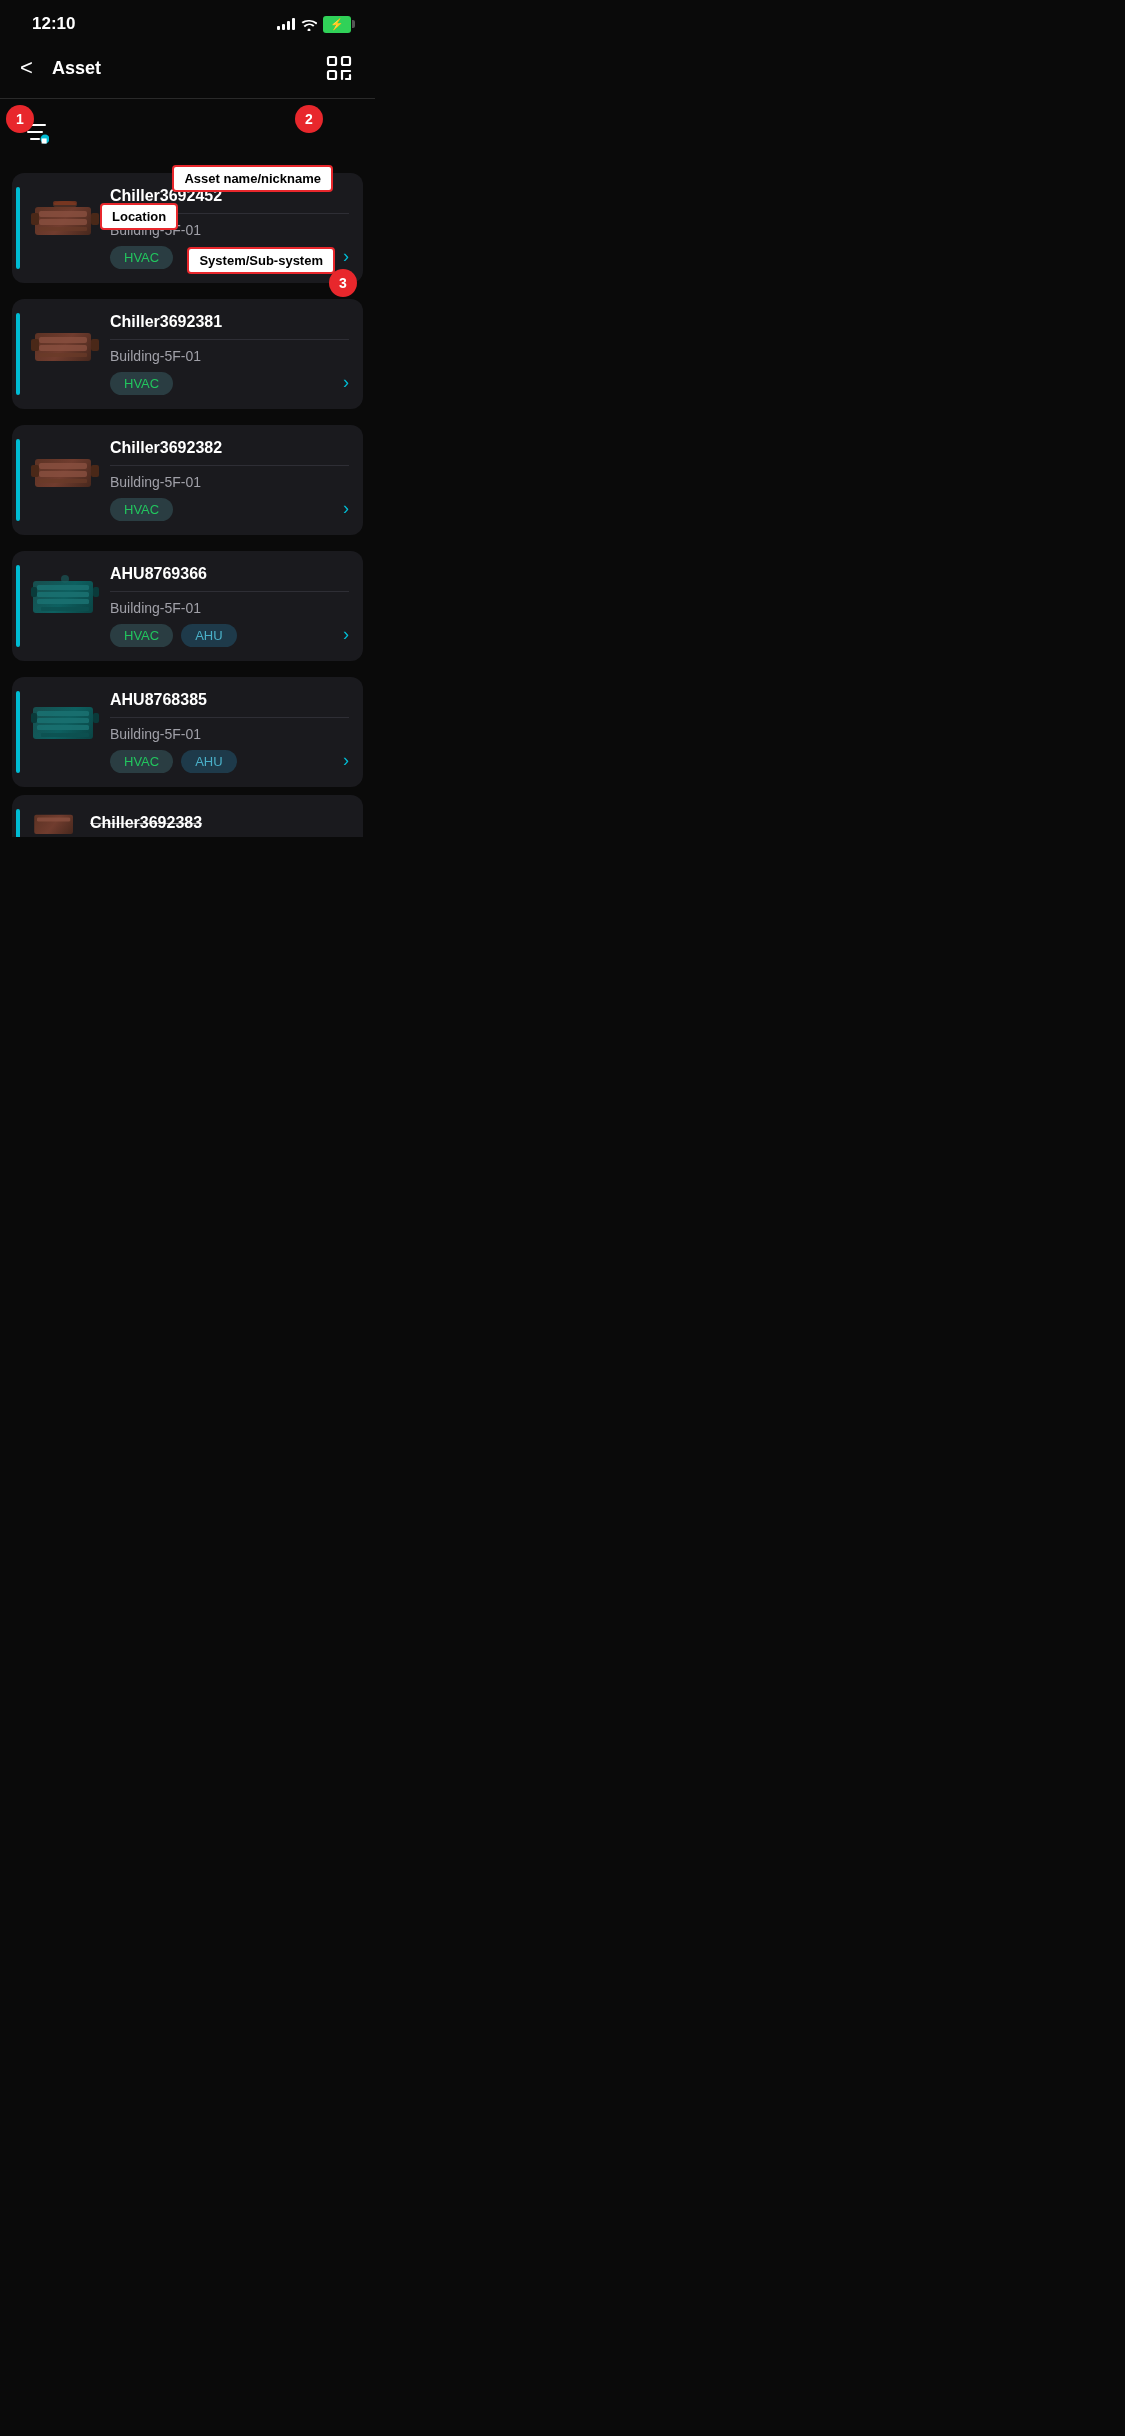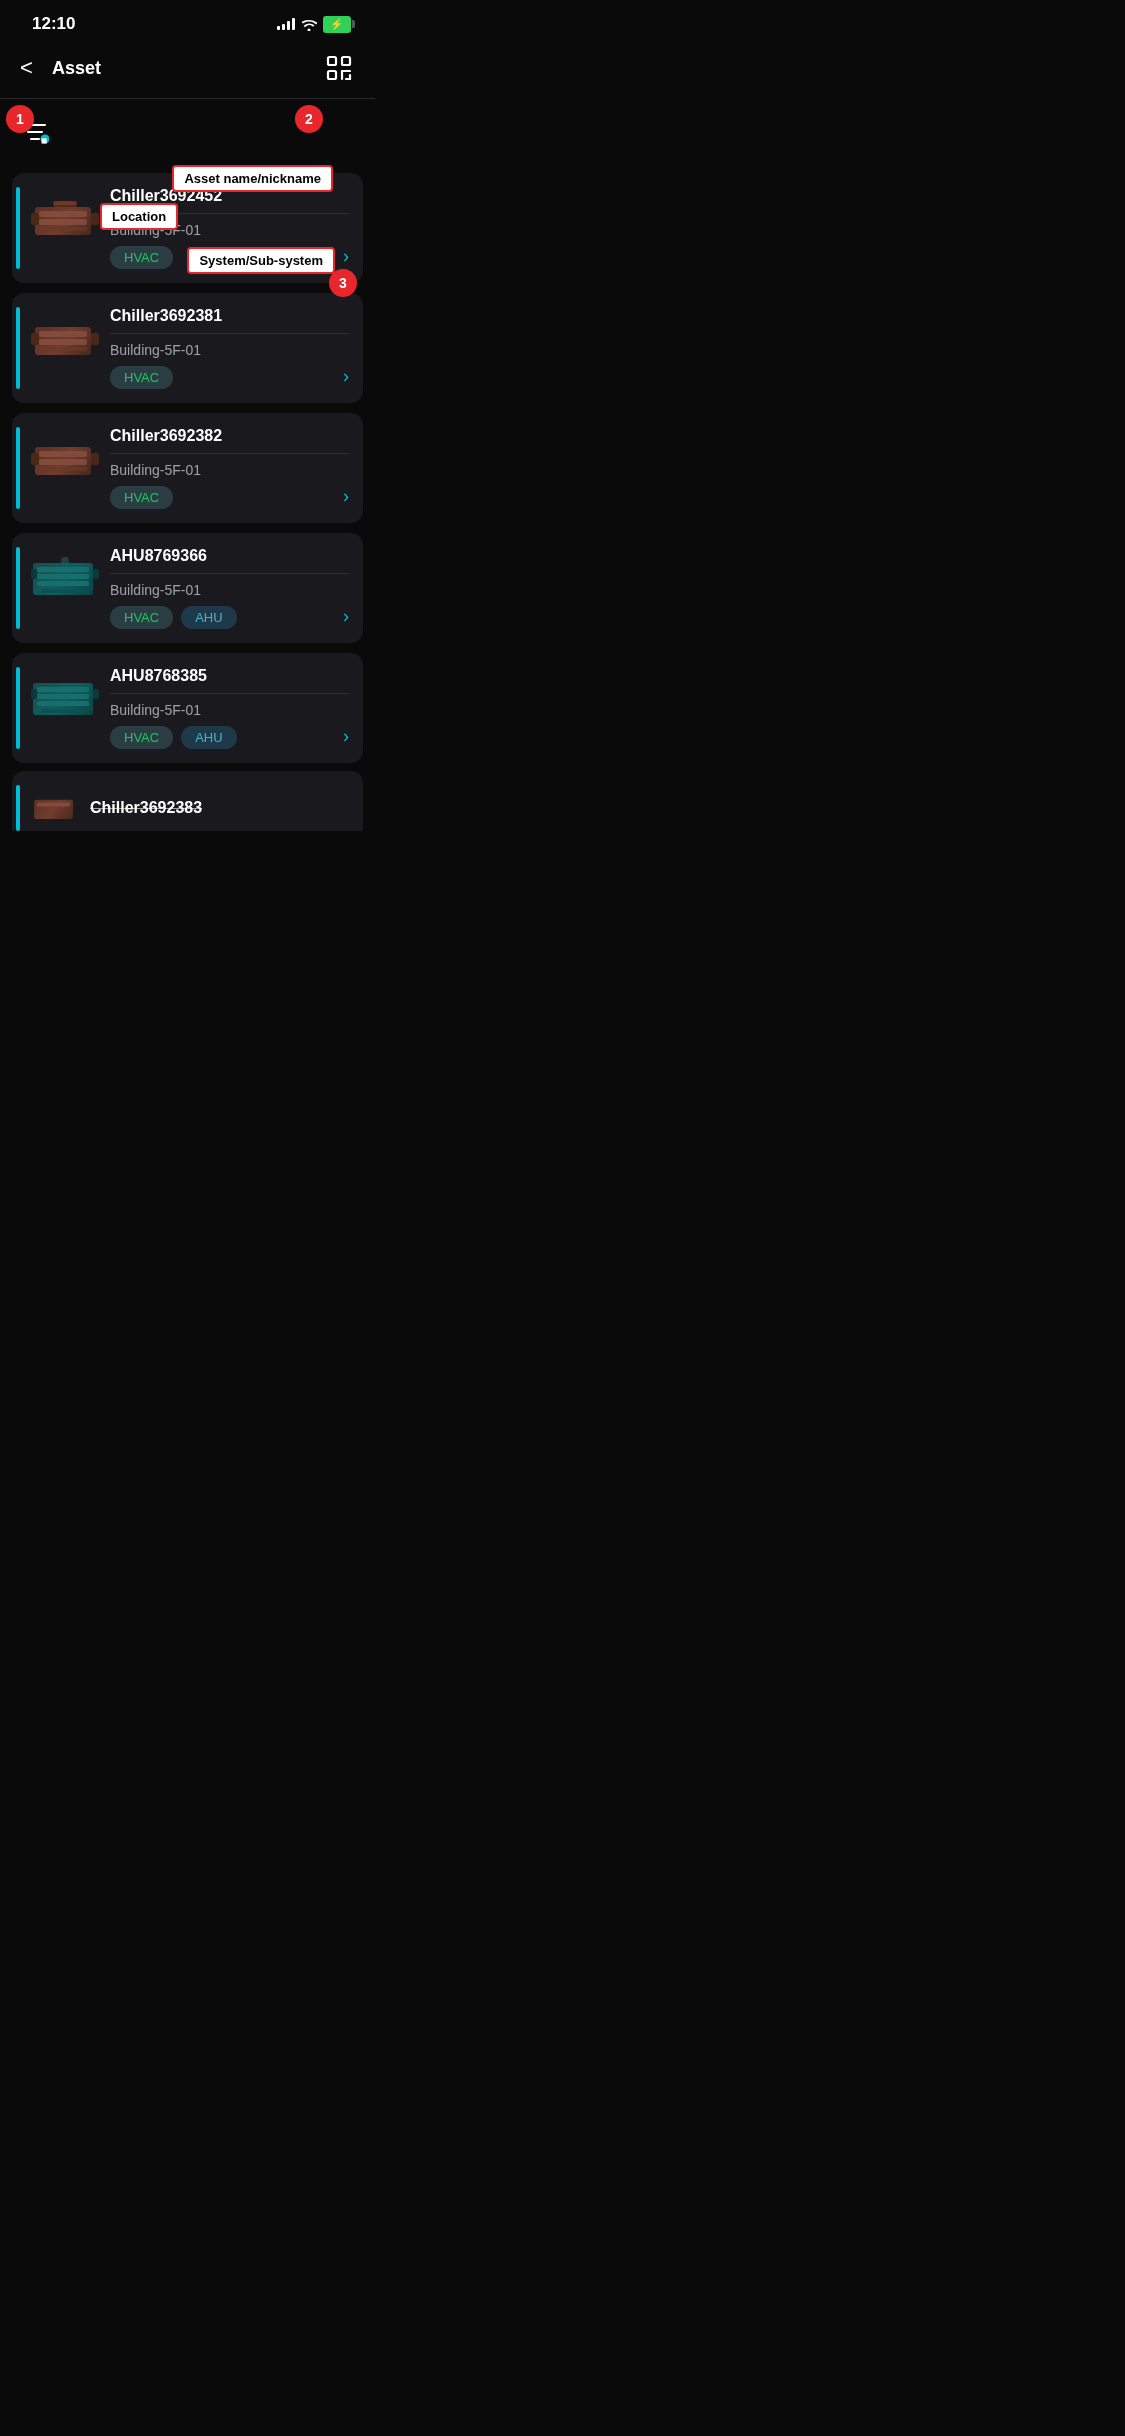--- a/index.html
+++ b/index.html
@@ -147,21 +147,21 @@
       justify-content: center;
       flex-shrink: 0;
       cursor: pointer;
     }
 
     
     .asset-list {
       padding: 8px 12px;
       display: flex;
       flex-direction: column;
-      gap: 10px;
+      gap: 16px;
     }
 
     
     .asset-card {
       background: #1a1a1e;
       border-radius: 12px;
       padding: 14px 14px 14px 4px;
       display: flex;
       flex-direction: column;
       position: relative;
@@ -273,21 +273,21 @@
     }
 
     
     .partial-card {
       background: #1a1a1e;
       border-radius: 12px 12px 0 0;
       padding: 14px 14px 0 4px;
       display: flex;
       align-items: center;
       gap: 10px;
-      height: 60px;
+      height: 42px;
       overflow: hidden;
     }
     .partial-name {
       font-size: 16px;
       font-weight: 600;
       color: #fff;
       text-decoration: line-through;
       text-decoration-color: rgba(255,255,255,0.6);
     }
   </style>

